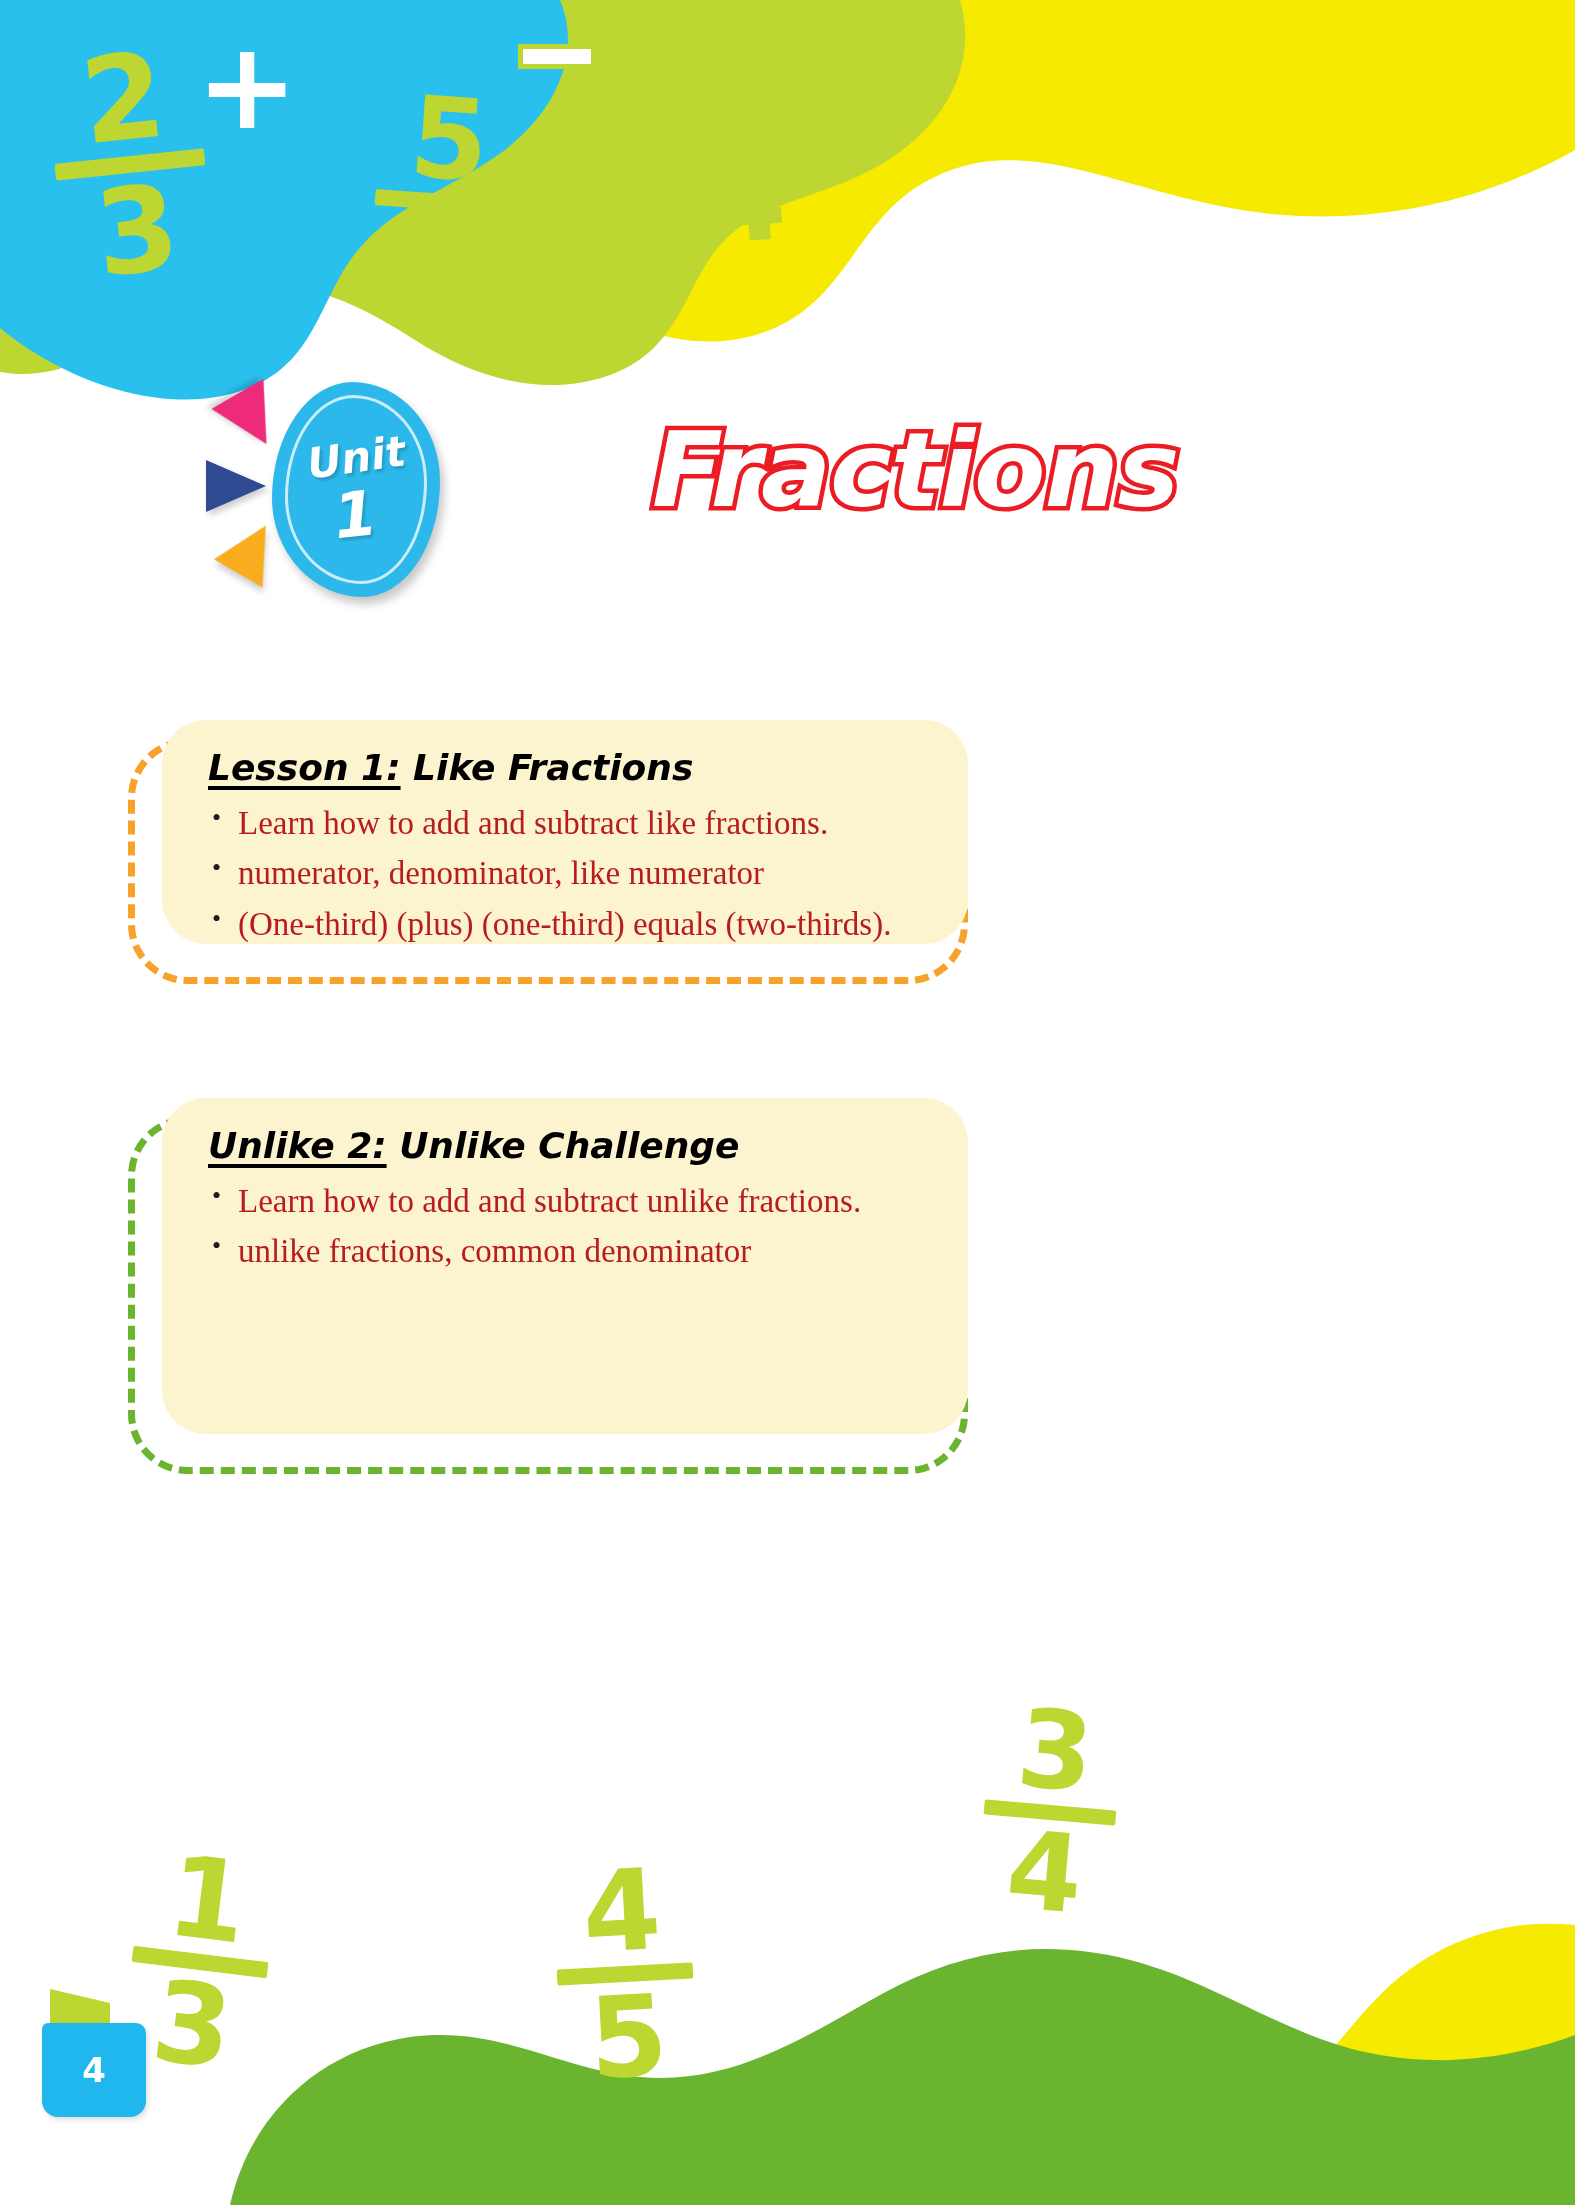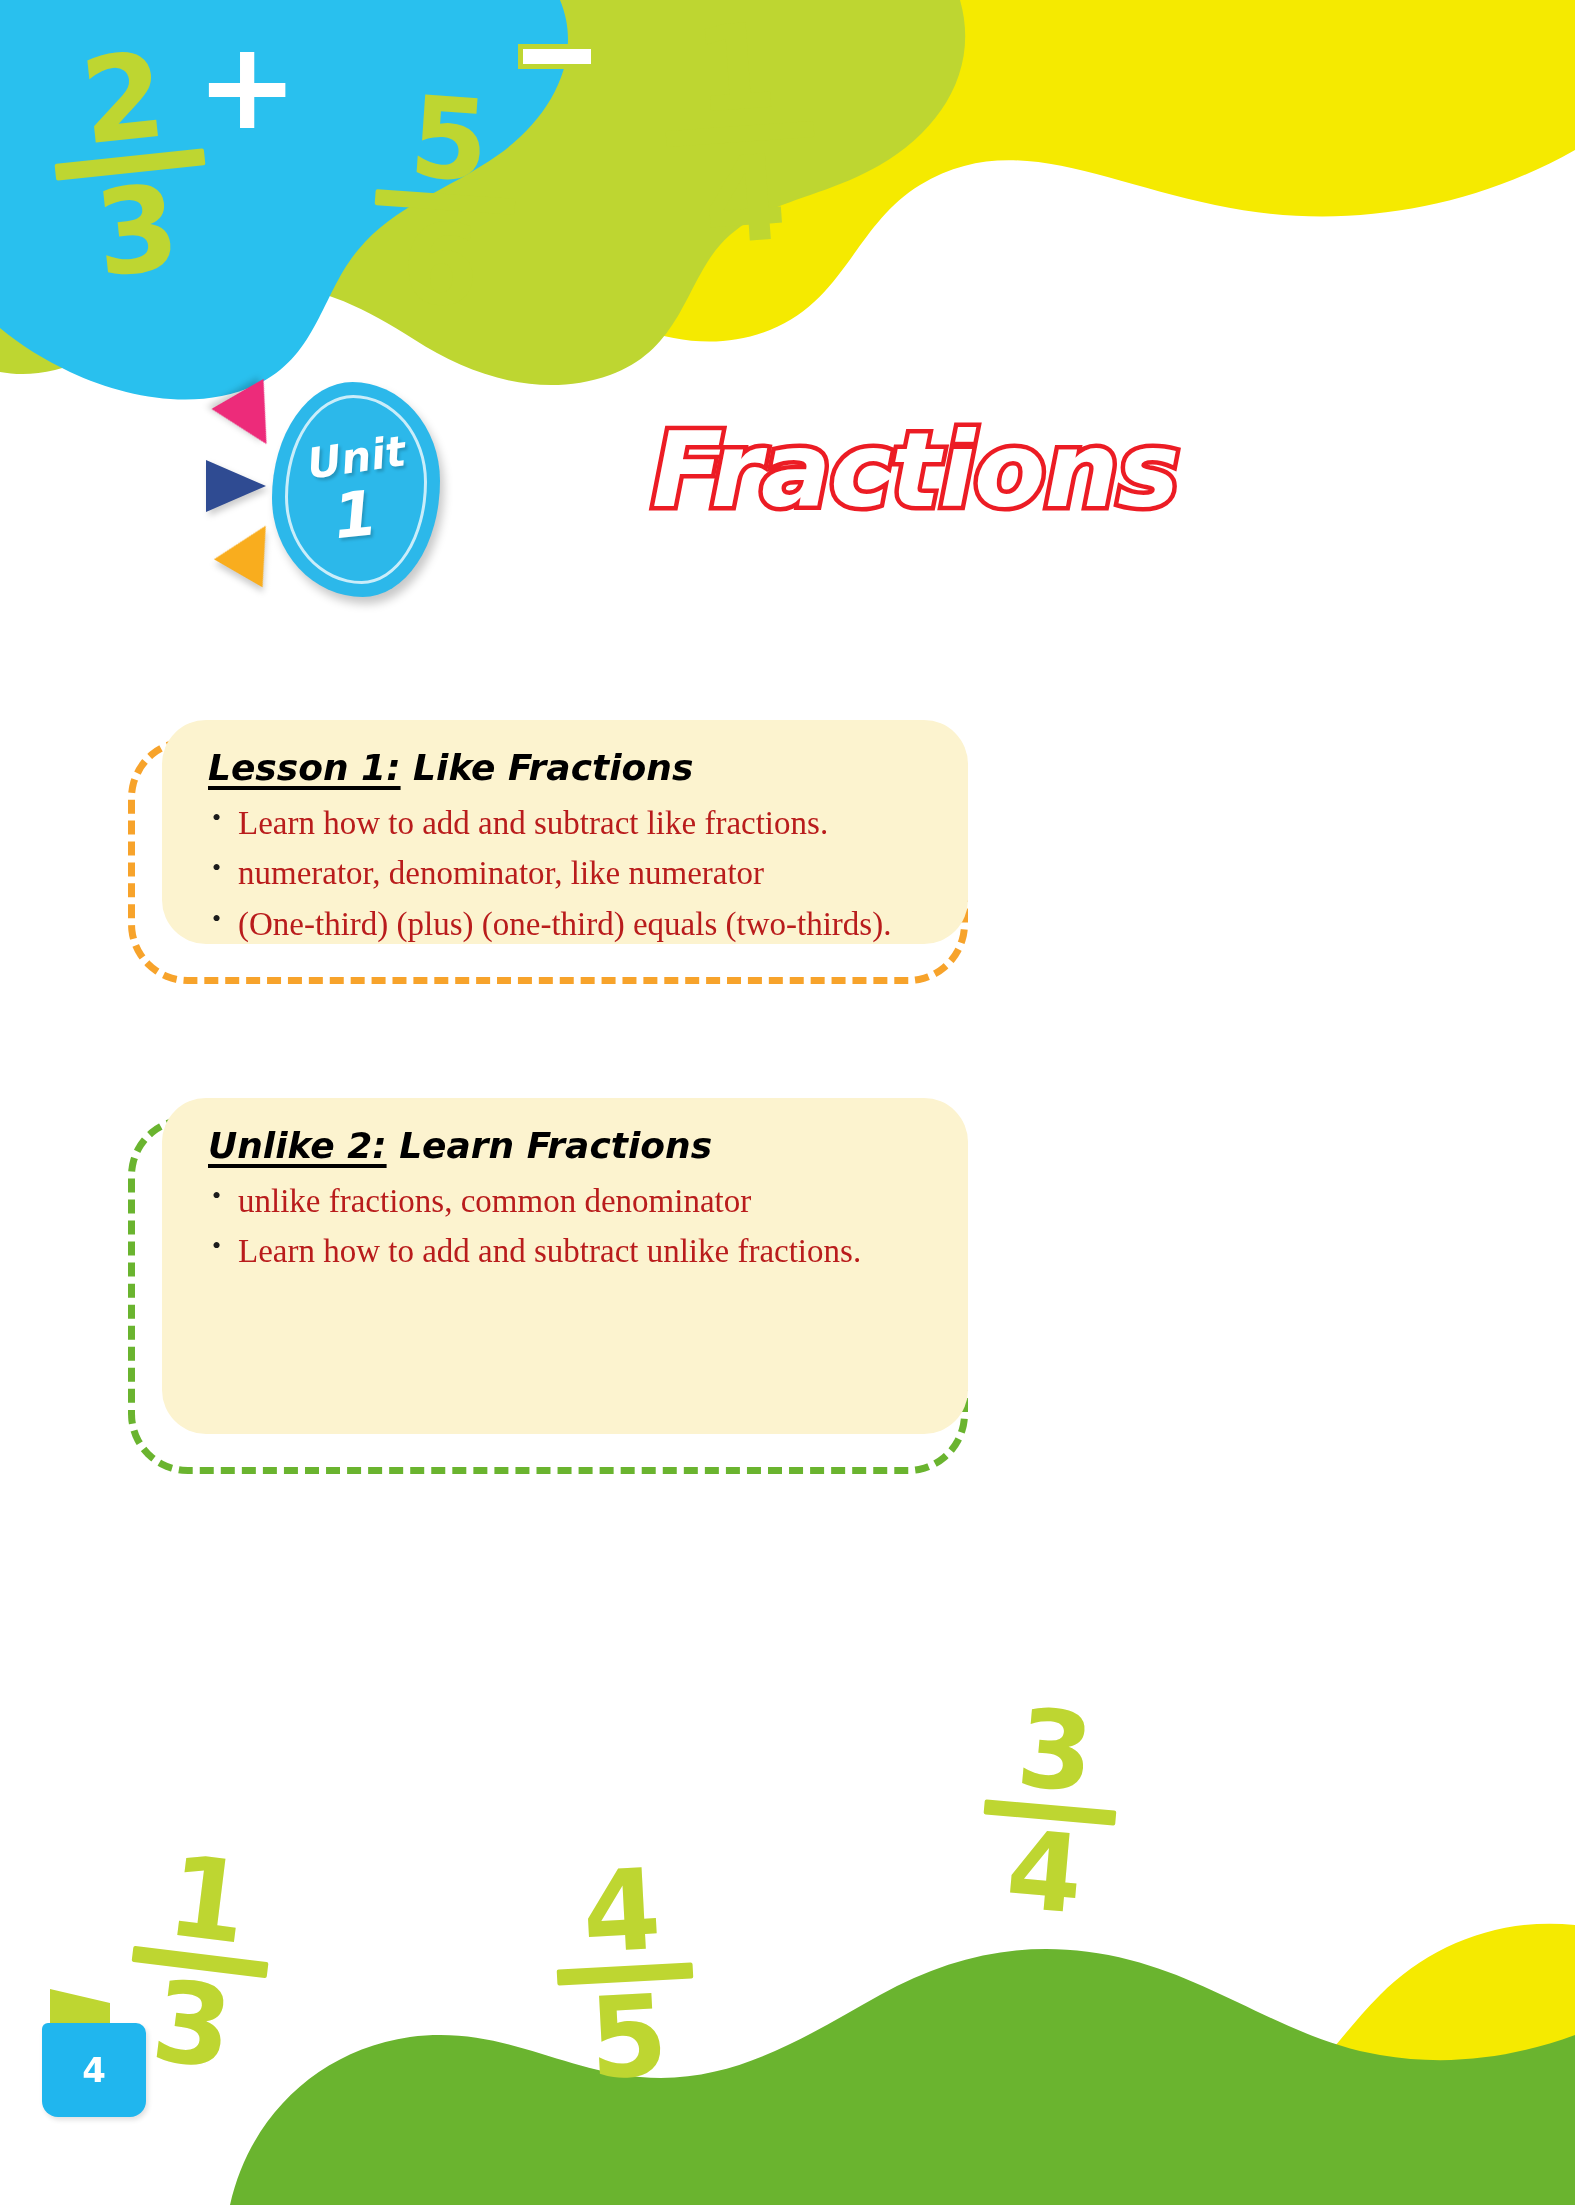--- a/index.html
+++ b/index.html
@@ -251,25 +251,25 @@
         <li>numerator, denominator, like numerator</li>
         <li>(One-third) (plus) (one-third) equals (two-thirds).</li>
       </ul>
     </div>
   </div>
 
   <div class="lesson-outer" style="left:128px;top:1116px;width:840px;height:358px;">
     <div class="dashed-frame" style="border-color:#6ab42f;"></div>
     <div class="lesson-card">
       <p class="lesson-head">
-        <span class="lbl">Unlike 2:</span><span> Learn Fractions</span>
+        <span class="lbl">Unlike 2:</span><span> Unlike Challenge</span>
       </p>
       <ul class="lesson-list">
+        <li>Learn how to add and subtract unlike fractions.</li>
         <li>unlike fractions, common denominator</li>
-        <li>Learn how to add and subtract unlike fractions.</li>
       </ul>
     </div>
   </div>
 
 
   <div id="page-flag"></div>
   <div id="page-tab">
     <span>4</span>
   </div>
 

